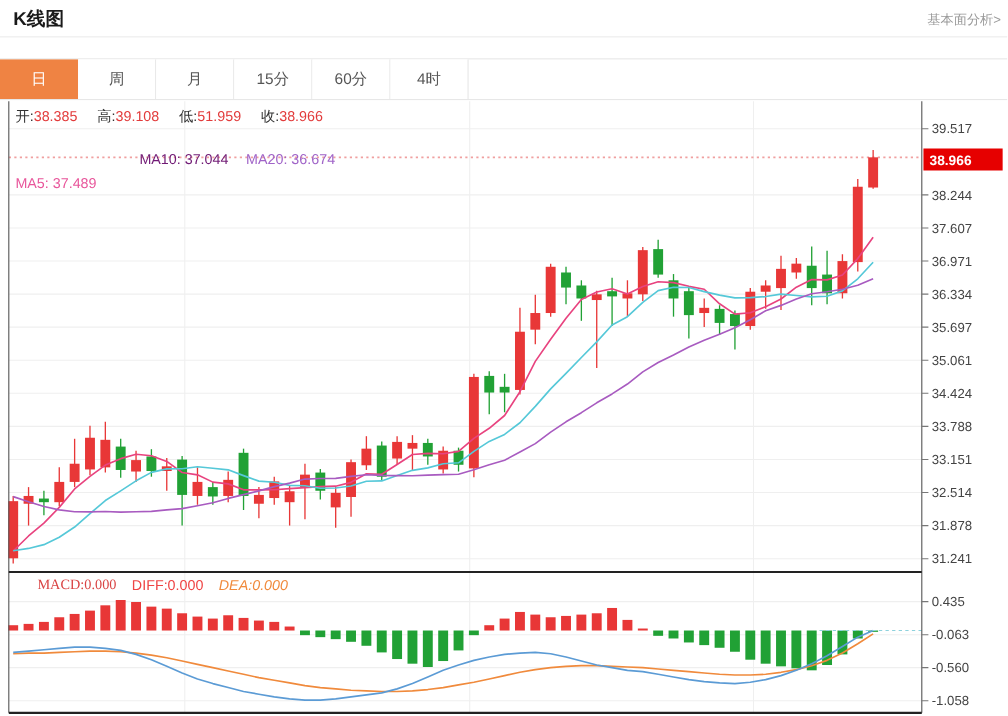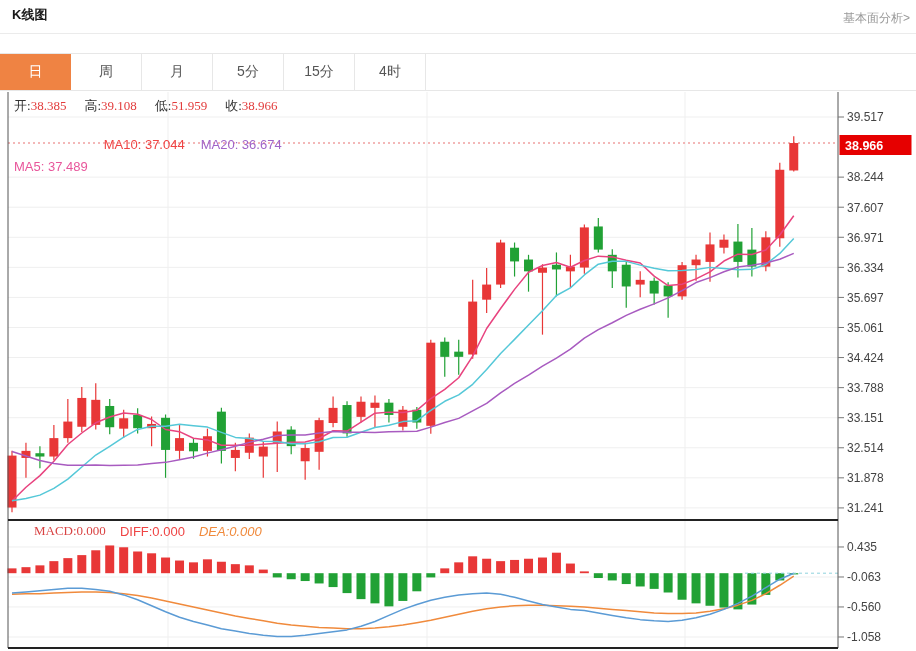--- a/index.html
+++ b/index.html
@@ -1,33 +1,33 @@
 <!DOCTYPE html>
 <html><head>
 <meta charset="utf-8">
 <style>
   html,body{margin:0;padding:0;background:#fff;}
   .page{position:relative;width:916px;height:651px;background:#fff;overflow:hidden;
         font-family:"Liberation Sans","DejaVu Sans",sans-serif;}
-  .hdr-title{position:absolute;left:12px;top:6px;font-size:13px;font-weight:bold;color:#1a1a1a;}
+  .hdr-title{position:absolute;left:12px;top:6px;font-size:17px;font-weight:bold;color:#1a1a1a;}
   .hdr-link{position:absolute;right:6px;top:10px;font-size:12px;color:#999;cursor:pointer;text-align:center;}
   .hdr-divider{position:absolute;left:0;top:33px;width:916px;height:1px;background:#ebebeb;}
   .tabs{position:absolute;left:0;top:53px;width:916px;height:38px;box-sizing:border-box;
         border-top:1px solid #e7e7e7;border-bottom:1px solid #e7e7e7;display:flex;}
   .tab{width:71px;height:100%;box-sizing:border-box;border-right:1px solid #e7e7e7;
        display:flex;align-items:center;justify-content:center;font-size:14px;color:#555;cursor:pointer;background:#fff;}
   .tab.active{background:#ef8343;color:#fff;border-right:none;}
   .row{position:absolute;display:flex;align-items:center;font-size:13px;white-space:nowrap;}
-  .ohlc-row{left:14px;top:97px;font-family:Liberation Serif, serif;}
+  .ohlc-row{left:14px;top:97px;}
   .ohlc-row .pair{margin-right:18px;}
   .ohlc-row .lbl{color:#333;}
   .ohlc-row .val{color:#e23b3b;}
   .ma-row{left:14px;top:115px;}
   .ma-row span{margin-right:16px;}
-  .ma5{color:#e8569b;margin-top:44px;} .ma10{color:#ef4444;} .ma20{color:#a064c8;}
+  .ma5{color:#e8569b;margin-top:44px;} .ma10{color:#701a75;margin-left:23px;} .ma20{color:#a064c8;}
   .macd-row{left:34px;top:523px;}
   .macd-row span{margin-right:14px;}
   .macd-l{color:#d94343;font-family:Liberation Serif, serif;} .diff-l{color:#ef4444;} .dea-l{color:#f08a3c;font-style:italic;}
   svg text{font-family:"Liberation Sans","DejaVu Sans",sans-serif;}
 </style>
 </head>
 <body>
 
 <div class="page">
 
@@ -273,22 +273,22 @@
     </svg>
 
   <div class="hdr-title">K线图</div>
   <div class="hdr-link">基本面分析&gt;</div>
   <div class="hdr-divider"></div>
 
   <div class="tabs">
     <div class="tab active">日</div>
     <div class="tab">周</div>
     <div class="tab">月</div>
-    <div class="tab">5分</div>
     <div class="tab">15分</div>
+    <div class="tab">60分</div>
     <div class="tab">4时</div>
   </div>
 
   <div class="row ohlc-row">
     <span class="pair"><span class="lbl">开:</span><span class="val">38.385</span></span>
     <span class="pair"><span class="lbl">高:</span><span class="val">39.108</span></span>
     <span class="pair"><span class="lbl">低:</span><span class="val">51.959</span></span>
     <span class="pair"><span class="lbl">收:</span><span class="val">38.966</span></span>
   </div>
 

